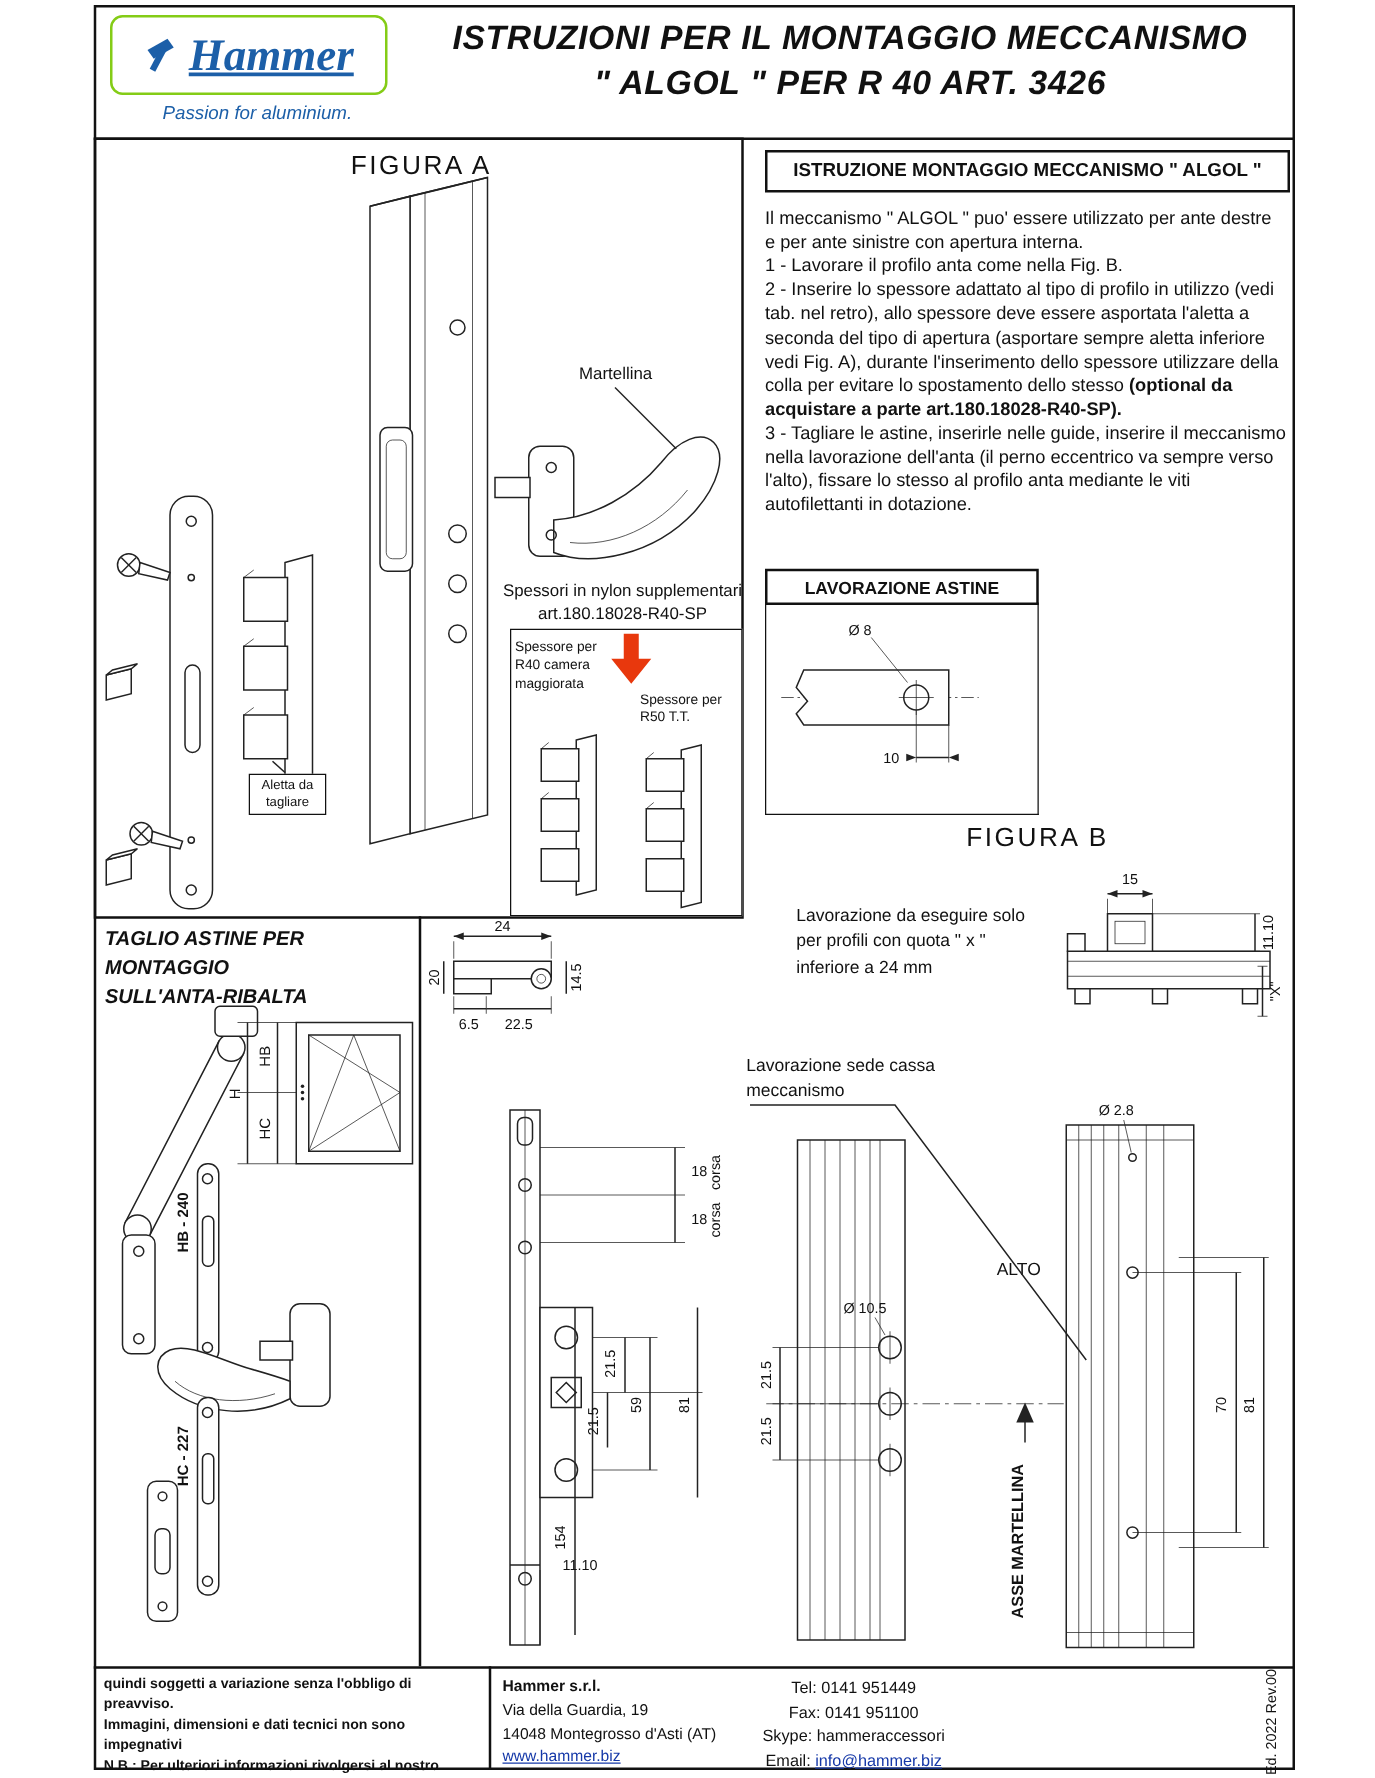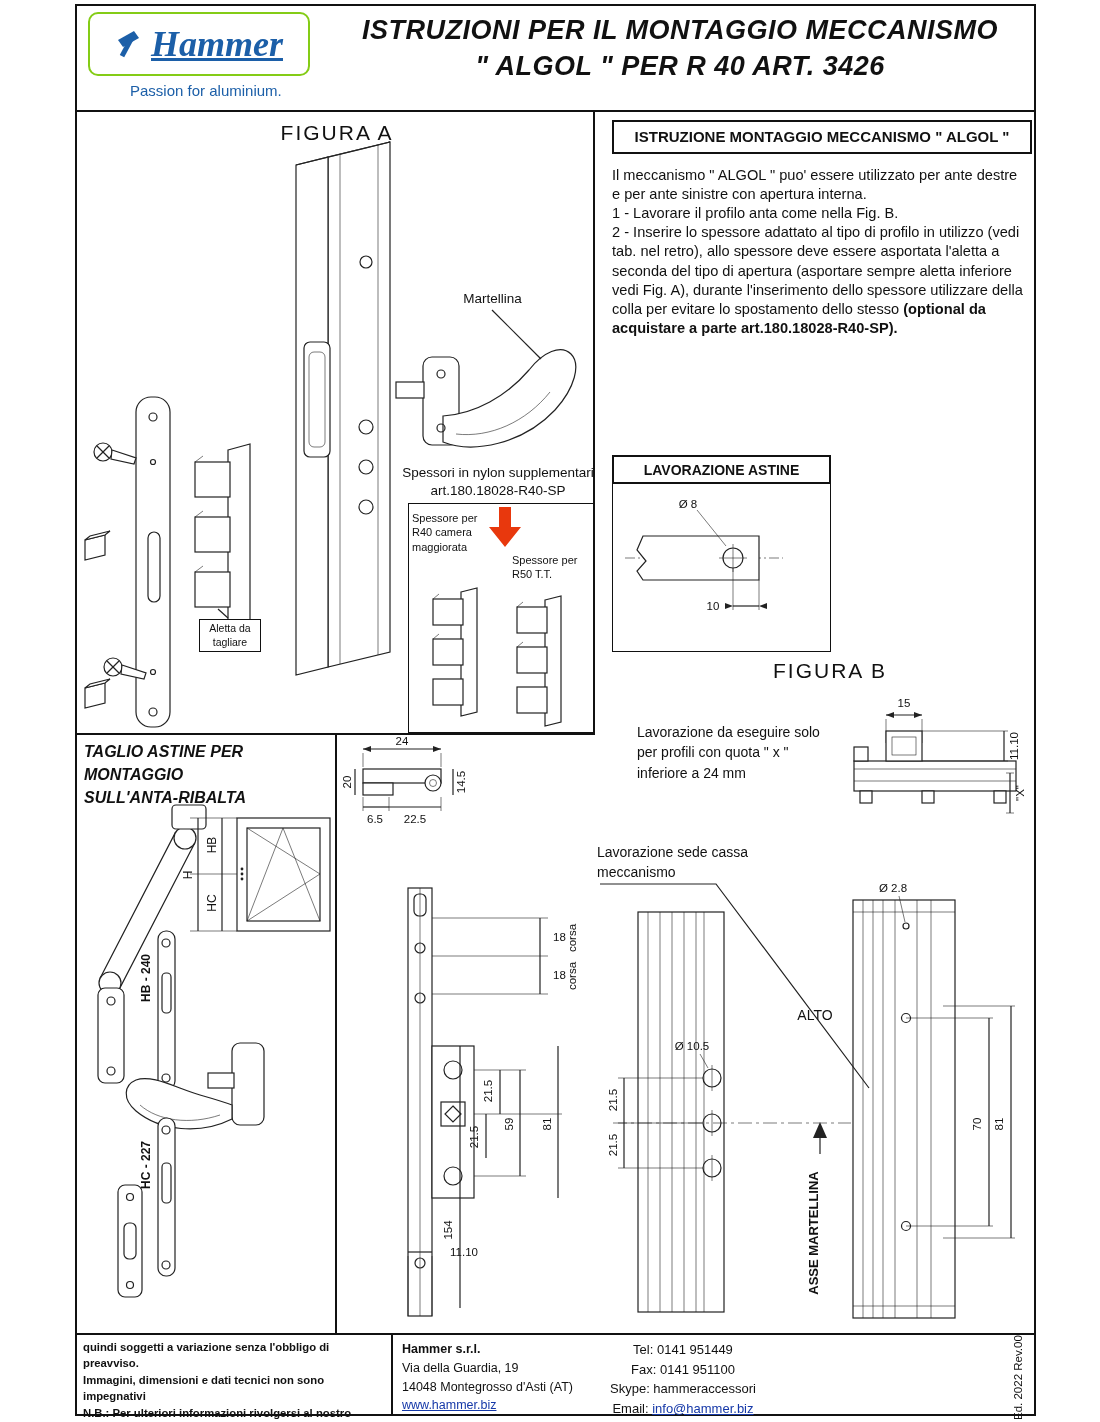--- a/index.html
+++ b/index.html
@@ -7,21 +7,21 @@
   body { width:1100px; height:1422px; position:relative; font-family:"Liberation Sans", sans-serif; color:#111; }
   .abs { position:absolute; }
   .pre { white-space:pre-line; }
   .page-frame { left:75px; top:4px; width:961px; height:1412px; border:2px solid #111; }
 
   
   .logo-box { left:88px; top:12px; width:222px; height:64px; border:2px solid #84cc16; border-radius:10px;
               display:flex; align-items:center; justify-content:center; gap:6px; background:#fff; }
   .logo-word { font-family:"Liberation Serif", serif; font-weight:bold; font-style:italic; font-size:36px;
                color:#1c5fa8; text-decoration:underline; }
-  .logo-tagline { left:130px; top:82px; font-size:15px; color:#1c5fa8; }
+  .logo-tagline { left:130px; top:82px; font-style:italic; font-size:15px; color:#1c5fa8; }
   .doc-title { left:330px; top:12px; width:700px; text-align:center; font-size:27px; font-weight:bold;
                font-style:italic; line-height:1.35; letter-spacing:0.5px; }
   .header-rule { left:75px; top:110px; width:961px; height:0; border-top:2px solid #111; }
 
   
   .figa-box   { left:75px; top:110px; width:520px; height:625px; border:2px solid #111; }
   .figa-title { left:237px; top:121px; width:200px; text-align:center; font-size:21px; letter-spacing:2px; }
   .taglio-box { left:75px; top:733px; width:262px; height:600px; border-right:2px solid #111; }
 
   .martellina-label { left:440px; top:291px; width:105px; text-align:center; font-size:13.5px; }
@@ -195,20 +195,21 @@
 maggiorata</div>
   <div class="abs sp-r50 pre">Spessore per
 R50 T.T.</div>
 
   <div class="abs istr-title-box">ISTRUZIONE MONTAGGIO MECCANISMO " ALGOL "</div>
   <div class="abs istr-text">
     <p class="pre">Il meccanismo " ALGOL " puo' essere utilizzato per ante destre
 e per ante sinistre con apertura interna.</p>
     <p>1 - Lavorare il profilo anta come nella Fig. B.</p>
     <p><span>2 - Inserire lo spessore adattato al tipo di profilo in utilizzo (vedi tab. nel retro), allo spessore deve essere asportata l'aletta a seconda del tipo di apertura (asportare sempre aletta inferiore vedi Fig. A), durante l'inserimento dello spessore utilizzare della colla per evitare lo spostamento dello stesso </span><span class="bold">(optional da acquistare a parte art.180.18028-R40-SP).</span></p>
+    <p>3 - Tagliare le astine, inserirle nelle guide, inserire il meccanismo nella lavorazione dell'anta (il perno eccentrico va sempre verso l'alto), fissare lo stesso al profilo anta mediante le viti autofilettanti in dotazione.</p>
   </div>
 
   <div class="abs lav-title-box">LAVORAZIONE ASTINE</div>
   <div class="abs lav-draw-box">
     <svg width="216" height="166" viewBox="0 0 216 166">
       <line class="thin" x1="12" y1="76" x2="170" y2="76" stroke-dasharray="10 3 2 3"></line>
       <path class="ln" d="M30,54 H146 V98 H30 L24,89 L33,79 L24,68 Z"></path>
       <circle class="lnf" cx="120" cy="76" r="10"></circle>
       <line class="thin" x1="120" y1="62" x2="120" y2="90"></line>
       <line class="thin" x1="106" y1="76" x2="134" y2="76"></line>

